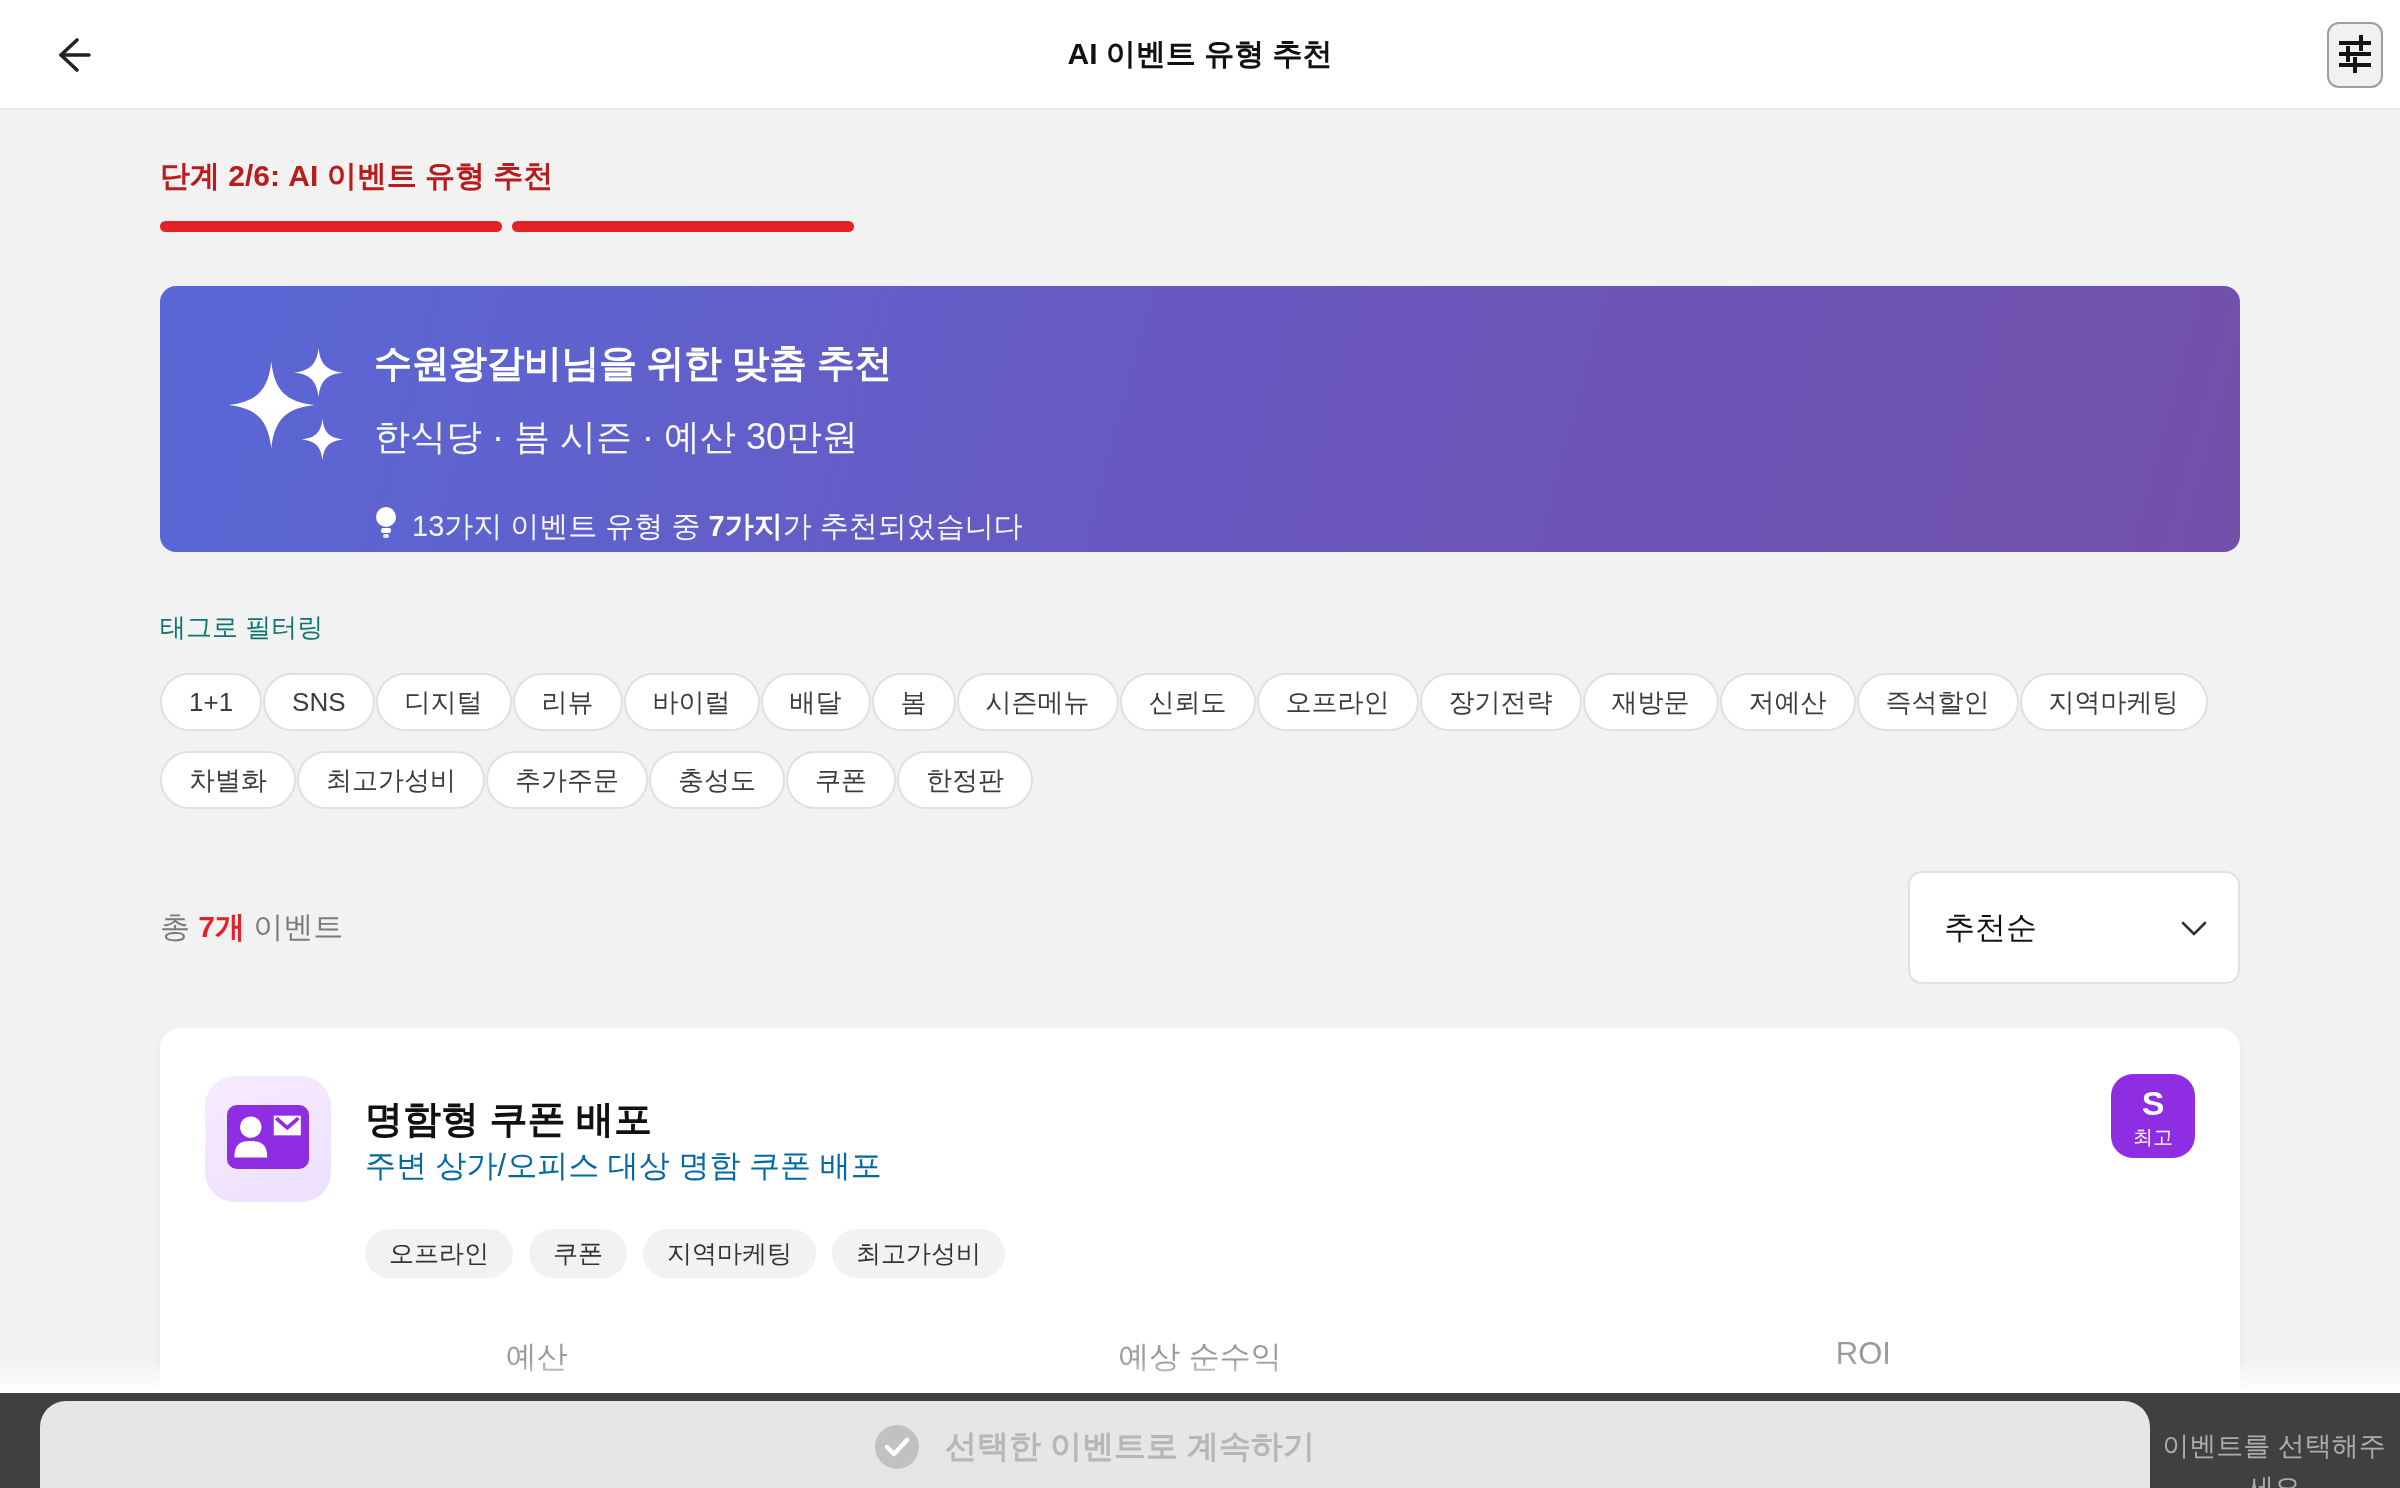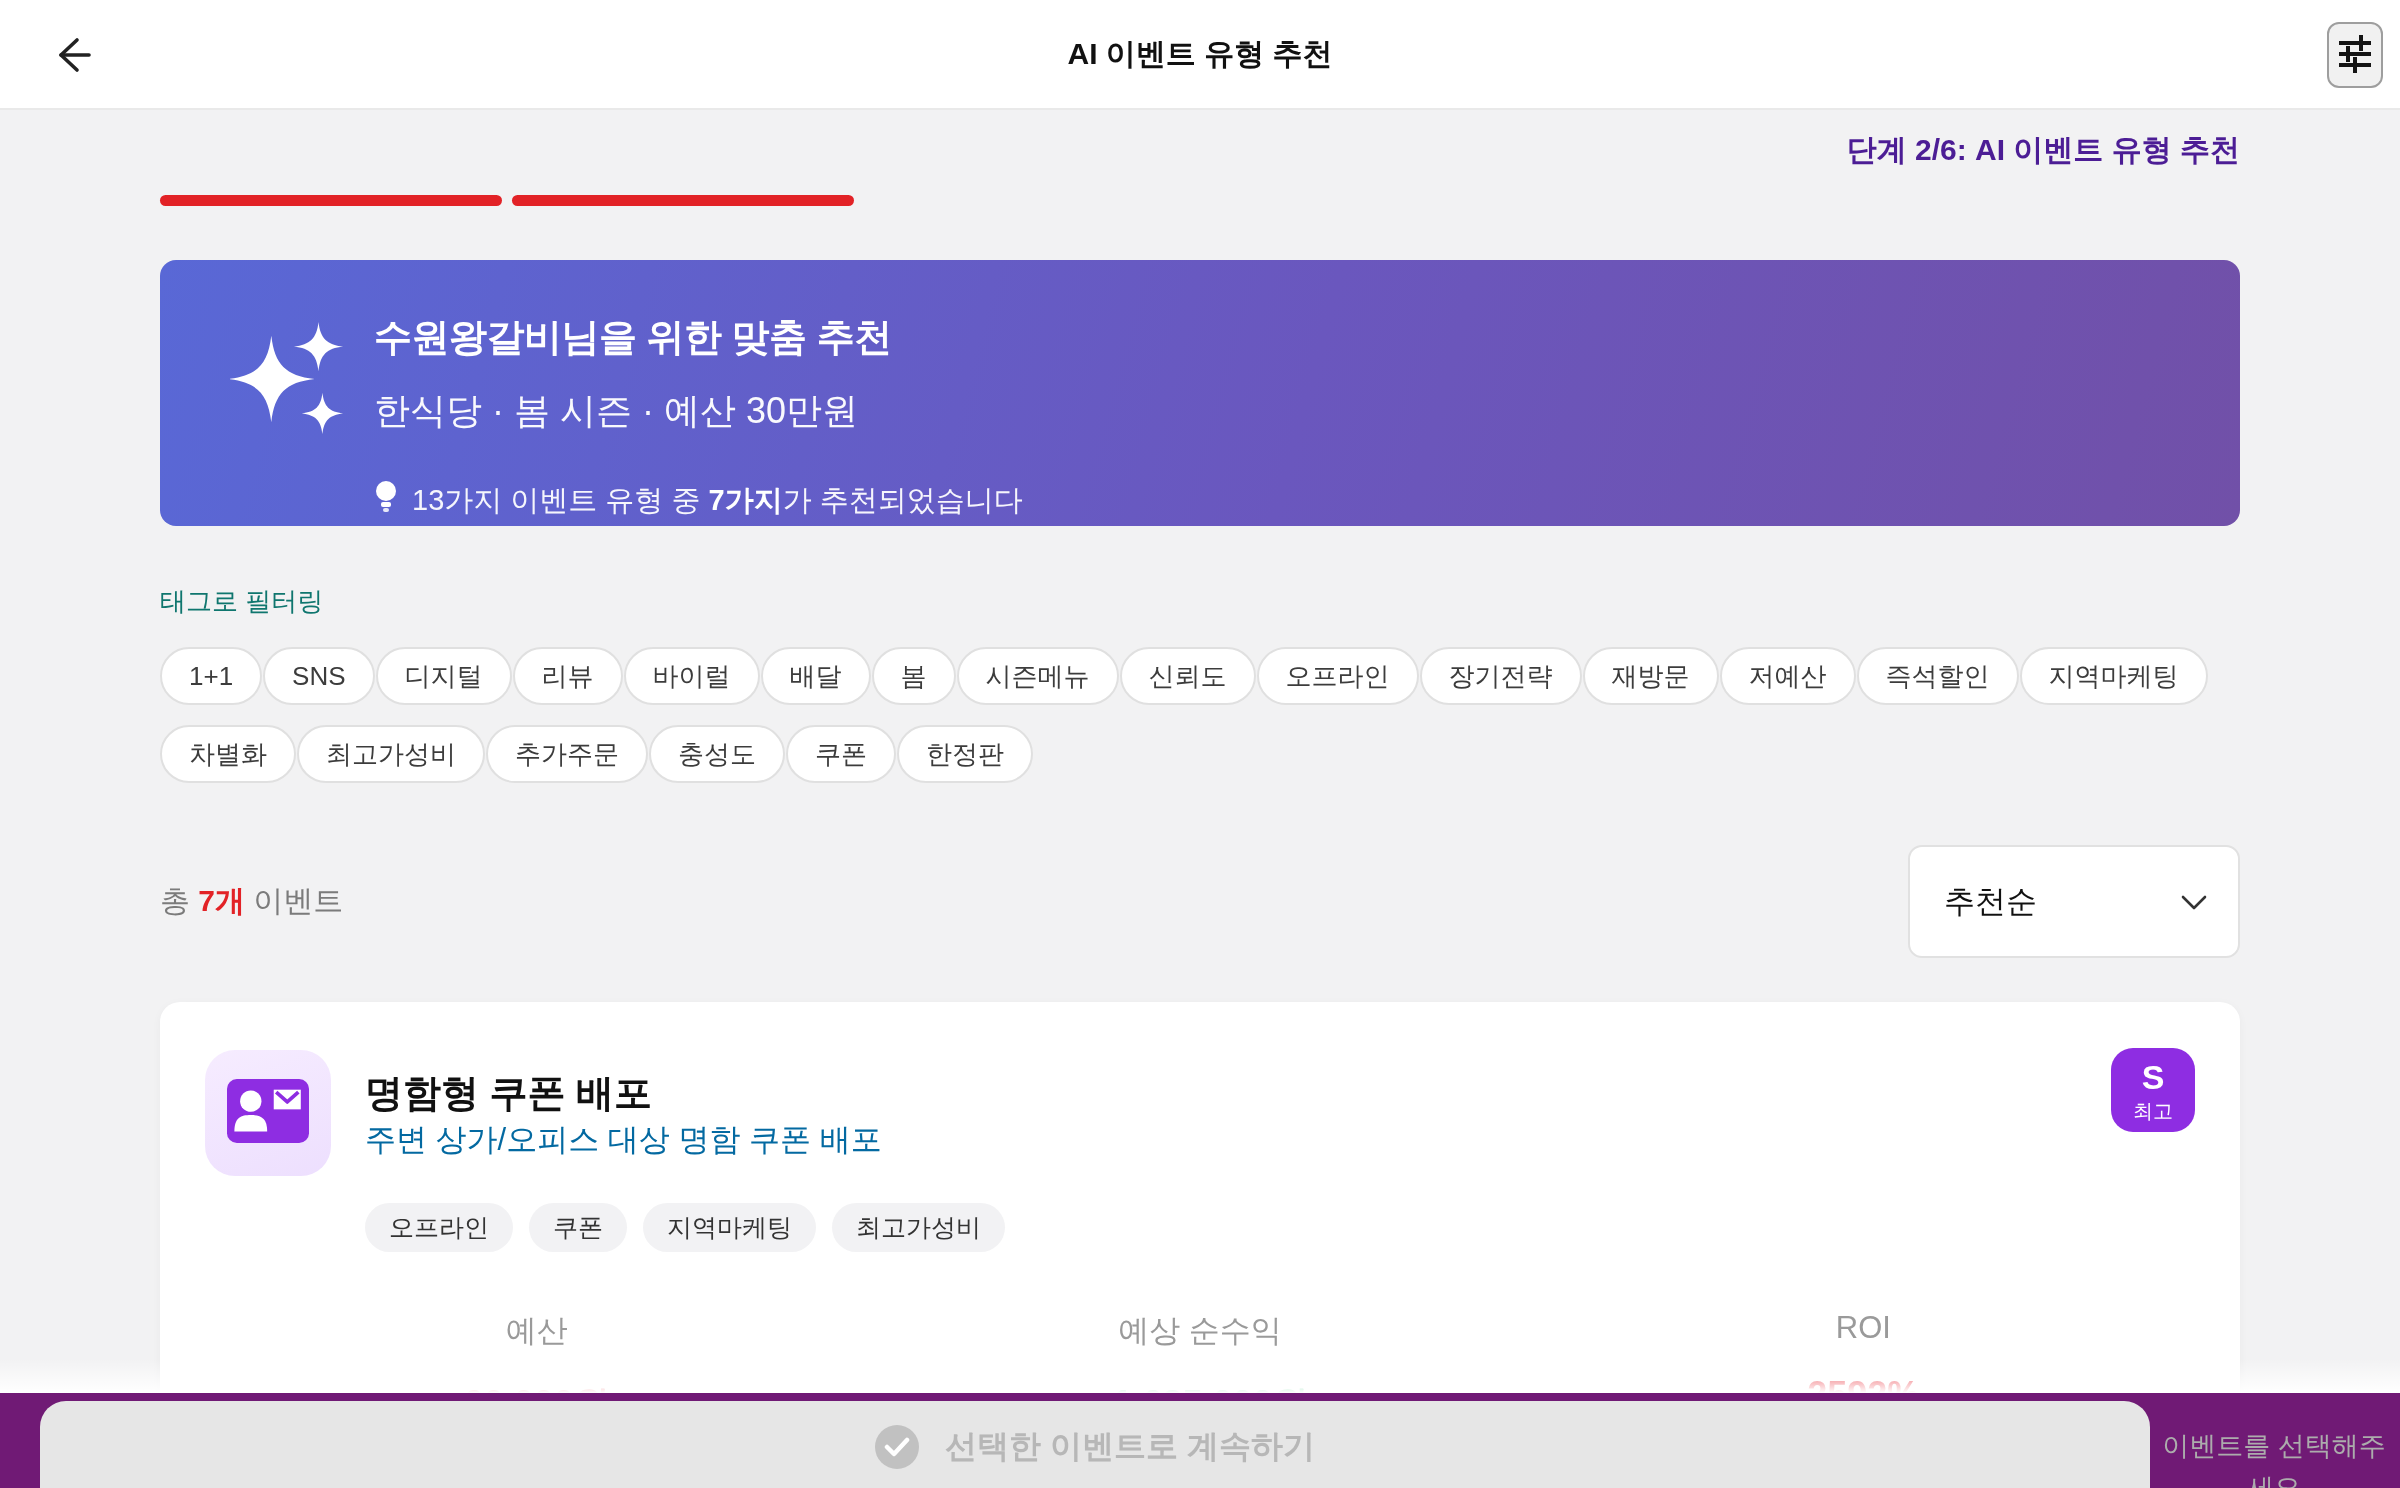--- a/index.html
+++ b/index.html
@@ -20,21 +20,21 @@
   .header-title { width:100%; text-align:center; font-size:30px; font-weight:700; color:#111; }
   .settings-btn {
     position:absolute; right:17px; top:22px; width:56px; height:66px;
     background:#F1F1F1; border:2px solid #9E9E9E; border-radius:12px;
     display:flex; align-items:center; justify-content:center; cursor:pointer;
   }
 
   
   .content { padding:0 160px; }
 
-  .step-label { margin-top:20px; font-size:30px; font-weight:700; color:#4c1d95;text-align:right; }
+  .step-label { margin-top:46px; font-size:30px; font-weight:700; color:#b91c1c; }
   .progress-track { margin-top:24px; display:flex; gap:10px; width:694px; }
   .progress-seg { flex:1; height:11px; border-radius:6px; background:#E22226; }
 
   
   .banner {
     margin-top:54px; height:266px; border-radius:16px;
     background:linear-gradient(105deg,#5968D6 0%,#6A57BE 55%,#7150A8 100%);
     padding:52px 48px 0 70px; display:flex; color:#fff;
   }
   .banner-icon { width:118px; flex:0 0 118px; margin-top:8px; }
@@ -90,21 +90,21 @@
   }
   .grade-letter { font-size:34px; font-weight:700; line-height:1; }
   .grade-label { margin-top:7px; font-size:20px; line-height:1; }
   .card-stats { margin-top:58px; display:flex; }
   .stat-col { flex:1; text-align:center; }
   .stat-label { font-size:31px; color:#9A9A9A; }
   .stat-value { margin-top:28px; font-size:36px; font-weight:700; }
 
   
   .footer {
-    position:absolute; left:0; right:0; bottom:0; height:95px; background:#701a75;
+    position:absolute; left:0; right:0; bottom:0; height:95px; background:#404040;
   }
   .footer::before {
     content:""; position:absolute; left:0; right:0; top:-34px; height:34px;
     background:linear-gradient(to bottom, rgba(255,255,255,0), #ffffff);
     pointer-events:none;
   }
   .continue-btn {
     position:absolute; left:40px; top:8px; width:2110px; height:160px;
     background:#E6E6E6; border:none; border-radius:26px; cursor:default;
     display:flex; justify-content:center; align-items:flex-start; padding-top:24px;

